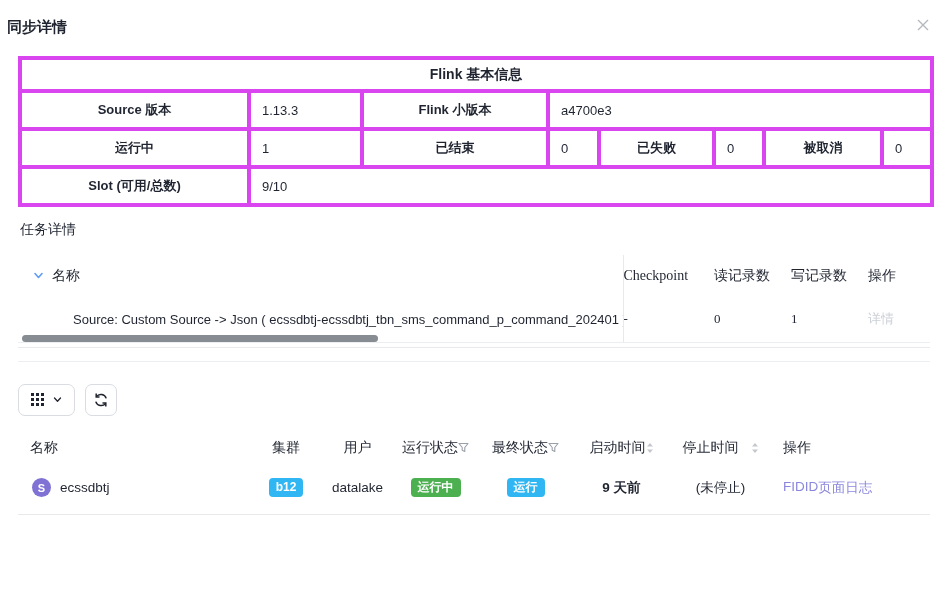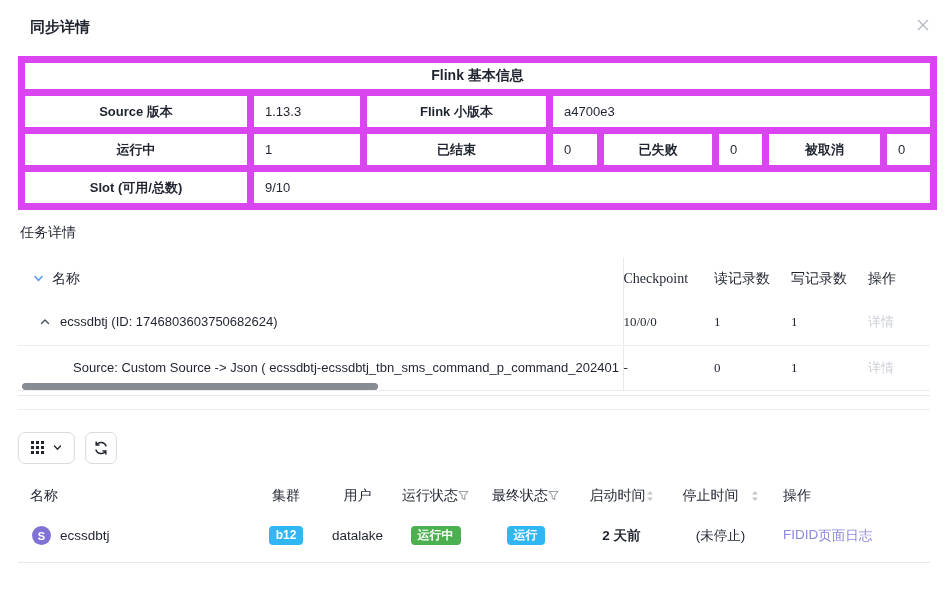--- a/index.html
+++ b/index.html
@@ -3,35 +3,35 @@
 <meta charset="utf-8">
 <style>
   * { box-sizing: border-box; margin: 0; padding: 0; }
   html, body { width: 948px; height: 611px; overflow: hidden; }
   body {
     font-family: "Liberation Sans", "DejaVu Sans", sans-serif;
     background: #ffffff;
     color: #1f2430;
     position: relative;
   }
-  .modal-header { padding: 18px 30px 0; position: relative; }
+  .modal-header { padding: 18px 7px 0; position: relative; }
   .modal-title { font-size: 15px; font-weight: 700; color: #1f2430; }
   .close-btn { position: absolute; top: 17px; right: 17px; width: 16px; height: 16px; cursor: pointer; }
   .close-btn svg { display: block; }
 
   
   table.info-table {
     border-collapse: collapse;
     margin: 19px 18px 0;
     width: 912px;
     table-layout: fixed;
     font-size: 13px;
   }
   table.info-table td, table.info-table th {
-    border: 7px solid #d946ef;
+    border: 4px solid #d946ef;
     height: 38px;
     vertical-align: middle;
     overflow: hidden;
     white-space: nowrap;
     margin-top: 36px;
   }
   table.info-table th.tbl-title { height: 33px; font-size: 14px; font-weight: 700; text-align: center; }
   table.info-table td.lbl { font-weight: 700; text-align: center; }
   table.info-table td.val { text-align: left; padding-left: 11px; font-weight: 400; }
 
@@ -161,36 +161,20 @@
           </span>
         </th>
         <th class="c fixed-left">Checkpoint</th>
         <th class="c">读记录数</th>
         <th class="c">写记录数</th>
         <th class="c">操作</th>
       </tr>
     </thead>
     <tbody>
       <tr>
-        <td class="name-cell-root">
-          <span class="name-root-inner">
-            <span style="display:inline-flex;">
-              <svg width="12" height="12" viewBox="0 0 12 12">
-                  <path d="M2.5 7.5 L6 4 L9.5 7.5" stroke="#454c58" stroke-width="1.4" fill="none" stroke-linecap="round" stroke-linejoin="round"></path>
-                </svg>
-            </span>
-            <span>ecssdbtj (ID: 1746803603750682624)</span>
-          </span>
-        </td>
-        <td class="c fixed-left">10/0/0</td>
-        <td class="c">1</td>
-        <td class="c">1</td>
-        <td class="c action-link-disabled">详情</td>
-      </tr>
-      <tr>
         <td class="name-cell-child">Source: Custom Source -&gt; Json ( ecssdbtj-ecssdbtj_tbn_sms_command_p_command_202401 ) -&gt; Rej</td>
         <td class="c fixed-left">-</td>
         <td class="c">0</td>
         <td class="c">1</td>
         <td class="c action-link-disabled">详情</td>
       </tr>
     </tbody>
   </table>
   <div class="h-scrollbar"></div>
 </div>
@@ -294,21 +278,21 @@
       <td>
         <span class="name-flex">
           <span class="avatar">S</span>
           <span>ecssdbtj</span>
         </span>
       </td>
       <td class="td-c"><span class="tag tag-cyan">b12</span></td>
       <td class="td-c">datalake</td>
       <td class="td-c"><span class="tag tag-green">运行中</span></td>
       <td class="td-c"><span class="tag tag-cyan">运行</span></td>
-      <td class="td-c bold">2 天前</td>
+      <td class="td-c bold">9 天前</td>
       <td class="td-c">(未停止)</td>
       <td>
         <span class="op-links">
           <a>FID</a>
           <a>ID</a>
           <a>页面</a>
           <a>日志</a>
         </span>
       </td>
     </tr>

